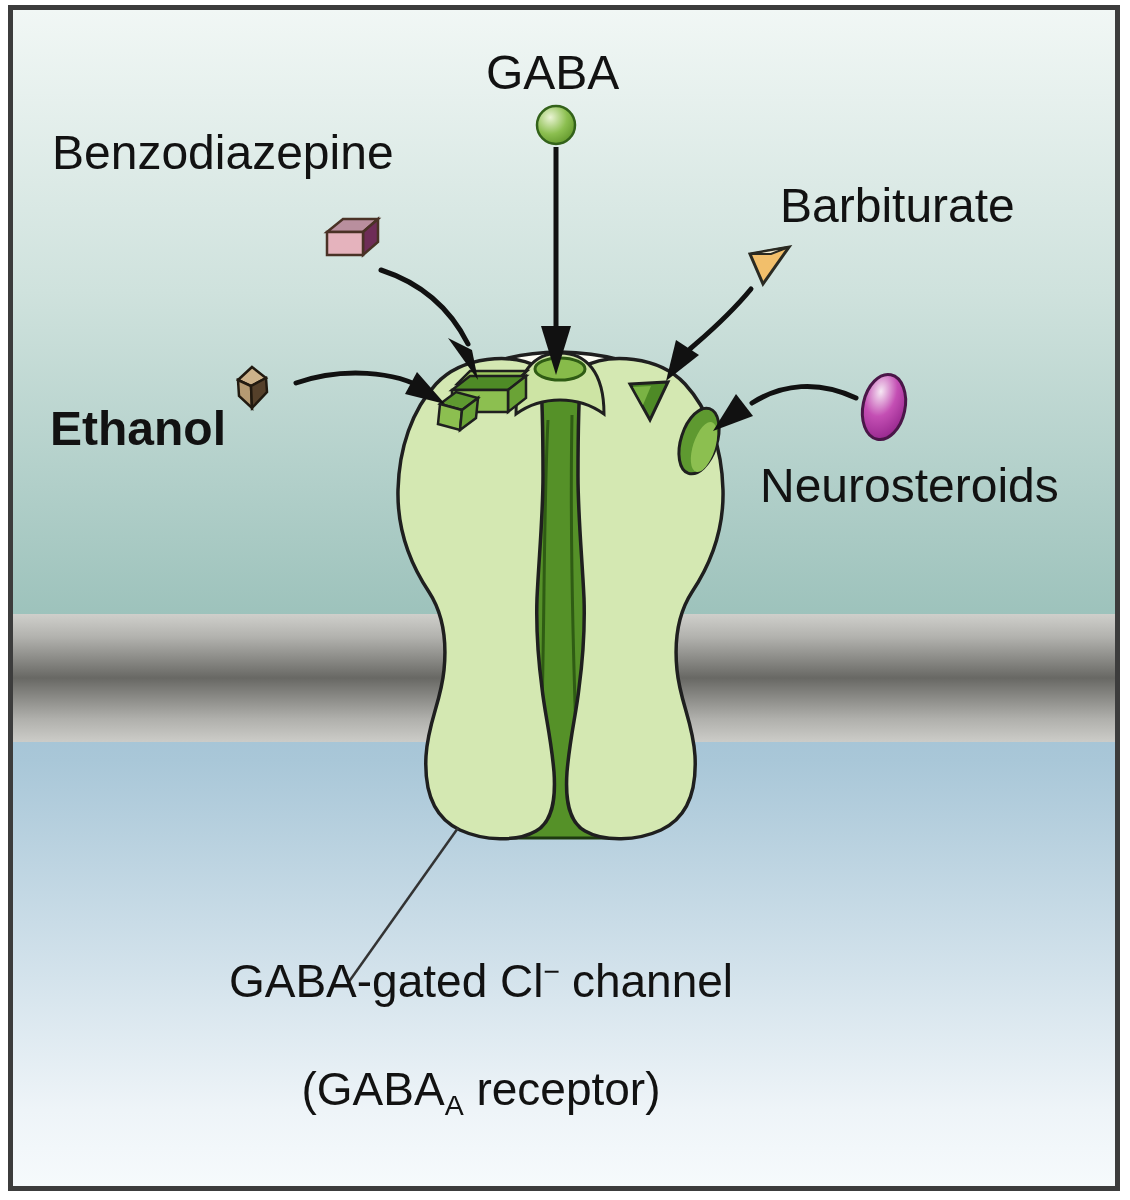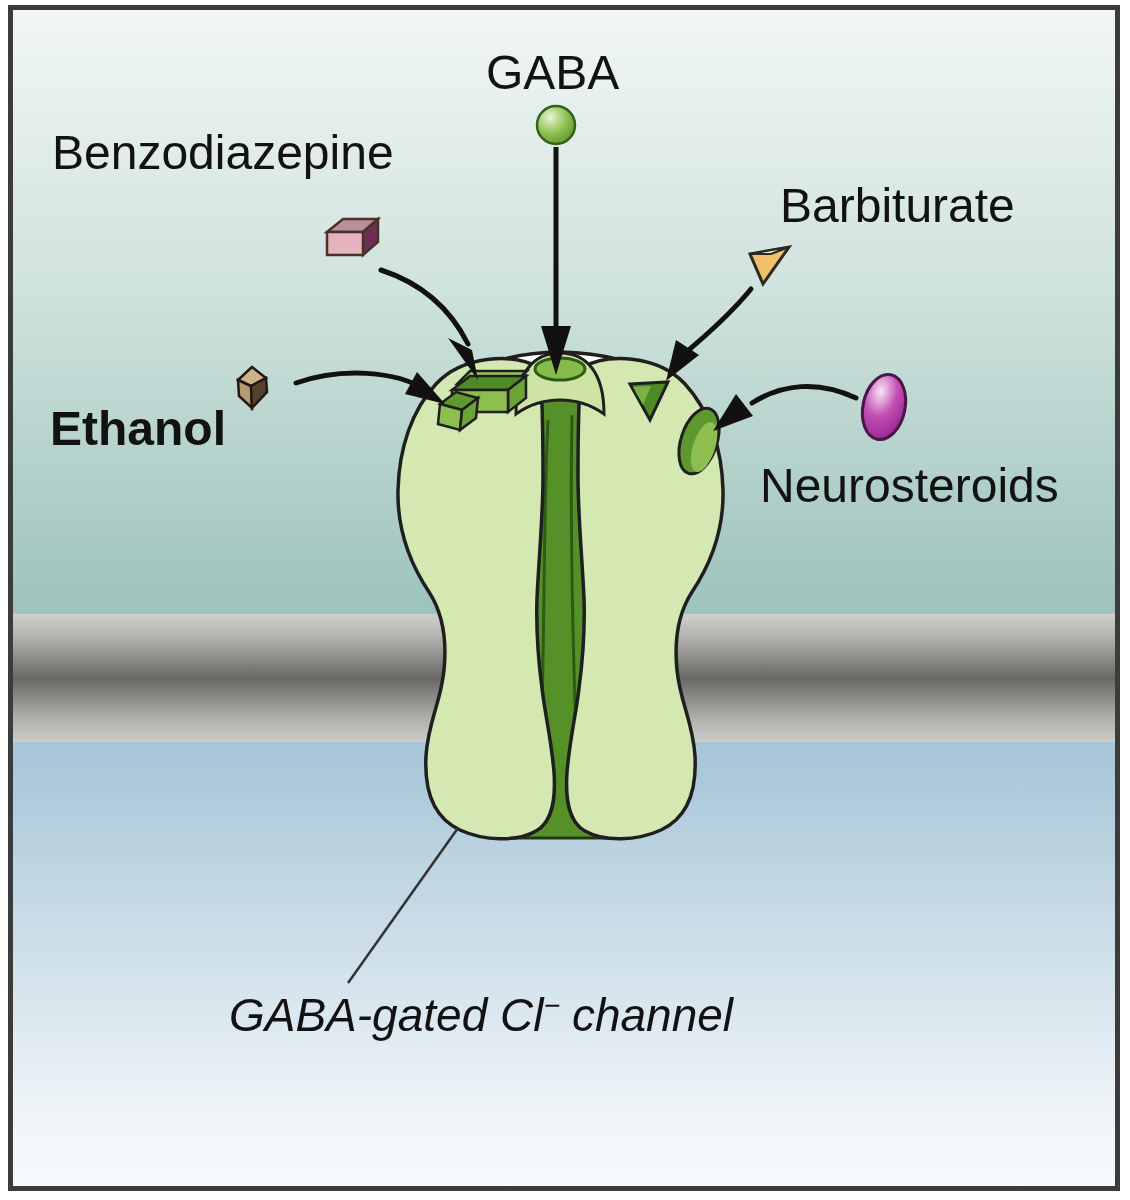--- a/index.html
+++ b/index.html
@@ -148,17 +148,20 @@
 
   <rect x="10.5" y="7.5" width="1107" height="1181" fill="none" stroke="#3c3c3c" stroke-width="5"></rect>
 </svg>
 
 <div class="lbl centered" style="left:486px;top:48px;width:140px;">GABA</div>
 <div class="lbl" style="left:52px;top:128px;">Benzodiazepine</div>
 <div class="lbl" style="left:780px;top:181px;">Barbiturate</div>
 <div class="lbl" style="left:50px;top:404px;font-weight:bold;">Ethanol</div>
 <div class="lbl" style="left:760px;top:461px;">Neurosteroids</div>
 
-<div class="caption" style="left:226px;top:988px;width:510px;font-style:italic;">
+<div class="caption" style="left:226px;top:954px;width:510px;">
   <span>GABA-gated Cl</span><sup>−</sup><span> channel</span>
+</div>
+<div class="caption" style="left:226px;top:1062px;width:510px;">
+  <span>(GABA</span><sub>A</sub><span> receptor)</span>
 </div>
 
 </div>
 
 </body></html>

